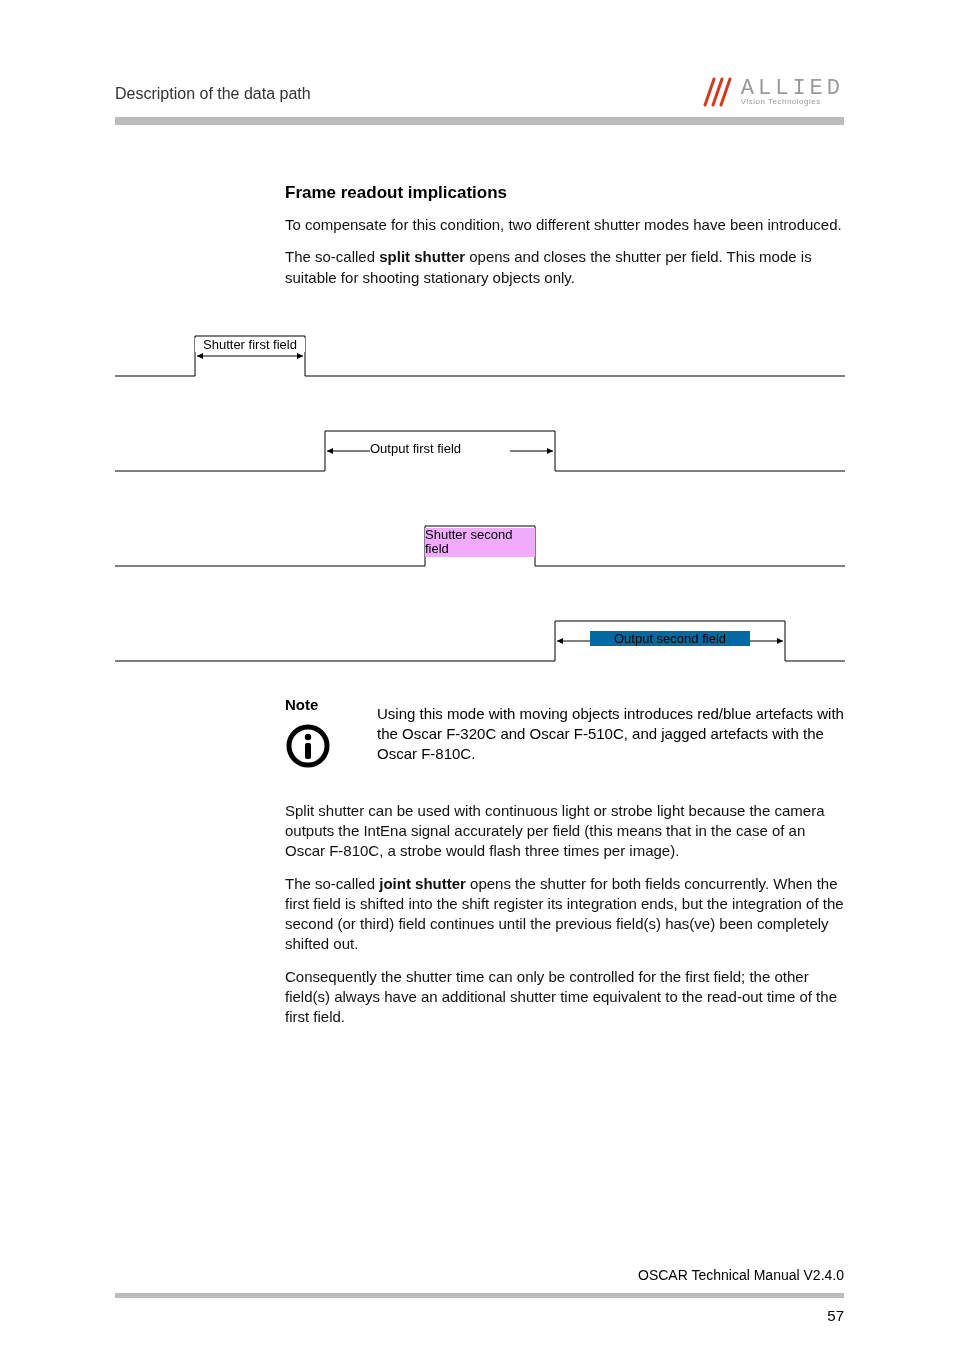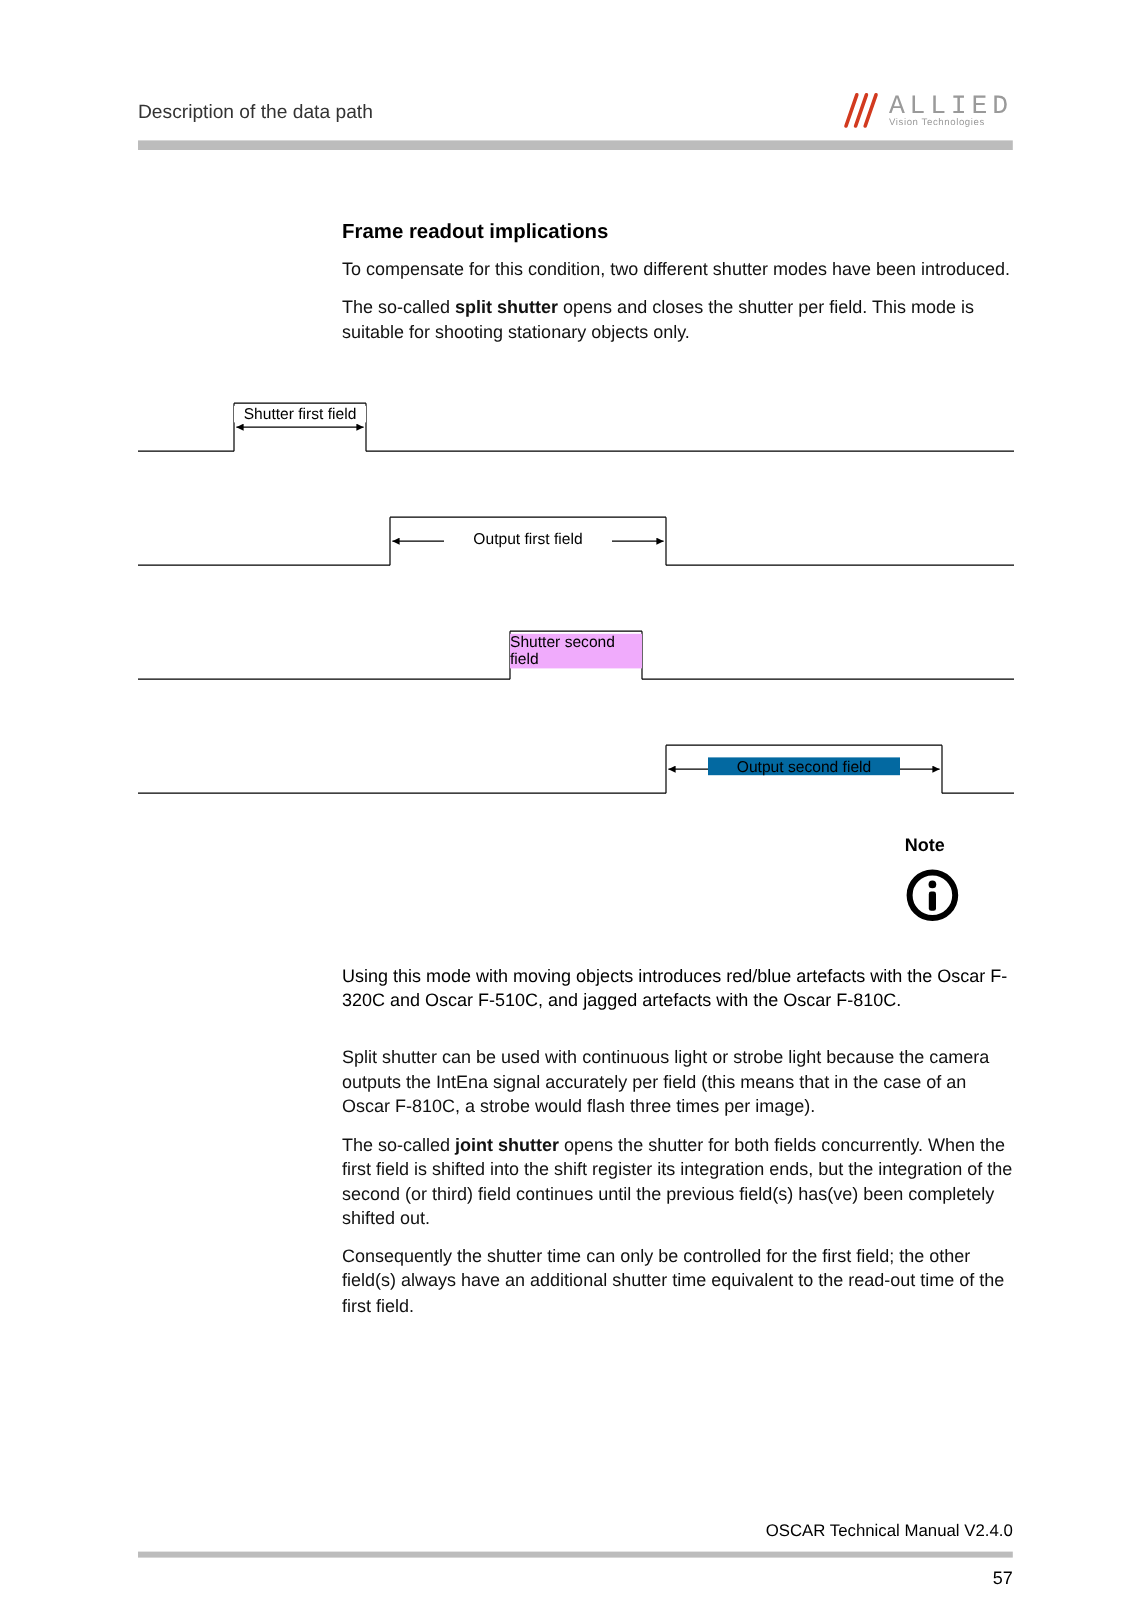--- a/index.html
+++ b/index.html
@@ -79,24 +79,23 @@
     width: 100%;
   }
   .figure svg { display:block; margin: 0 auto; }
   .figcap {
     text-align: center;
     font-size: 15px;
     margin: 18px 0 34px 0;
   }
   .noteblock {
     display: flex;
-    align-items: flex-end;
-    gap: 18px;
+    align-items: center;
+    gap: 2px;
     margin-bottom: 28px;
-    flex-direction: column;
   }
   .noteblock .labelcol {
     width: 90px;
     flex: 0 0 90px;
   }
   .noteblock .labelcol .lbl {
     font-weight: 700;
     font-size: 15px;
     margin-bottom: 10px;
   }
@@ -189,21 +188,21 @@
       </g>
 
       <g transform="translate(0,95)">
         <line x1="0" y1="60" x2="210" y2="60" stroke="#000"></line>
         <line x1="210" y1="60" x2="210" y2="20" stroke="#000"></line>
         <line x1="210" y1="20" x2="440" y2="20" stroke="#000"></line>
         <line x1="440" y1="20" x2="440" y2="60" stroke="#000"></line>
         <line x1="440" y1="60" x2="730" y2="60" stroke="#000"></line>
         <line x1="212" y1="40" x2="438" y2="40" stroke="#000" marker-start="url(#ahs)" marker-end="url(#ah)"></line>
         <foreignObject x="255" y="30" width="140" height="20">
-          <div xmlns="http://www.w3.org/1999/xhtml" style="font:13px Arial;text-align:center;background:#fff;">
+          <div xmlns="http://www.w3.org/1999/xhtml" style="font:13px Arial;background:#fff;">
             <span>Output first field</span>
           </div>
         </foreignObject>
       </g>
 
       <g transform="translate(0,190)">
         <line x1="0" y1="60" x2="310" y2="60" stroke="#000"></line>
         <line x1="310" y1="60" x2="310" y2="20" stroke="#000"></line>
         <line x1="310" y1="20" x2="420" y2="20" stroke="#000"></line>
         <line x1="420" y1="20" x2="420" y2="60" stroke="#000"></line>

